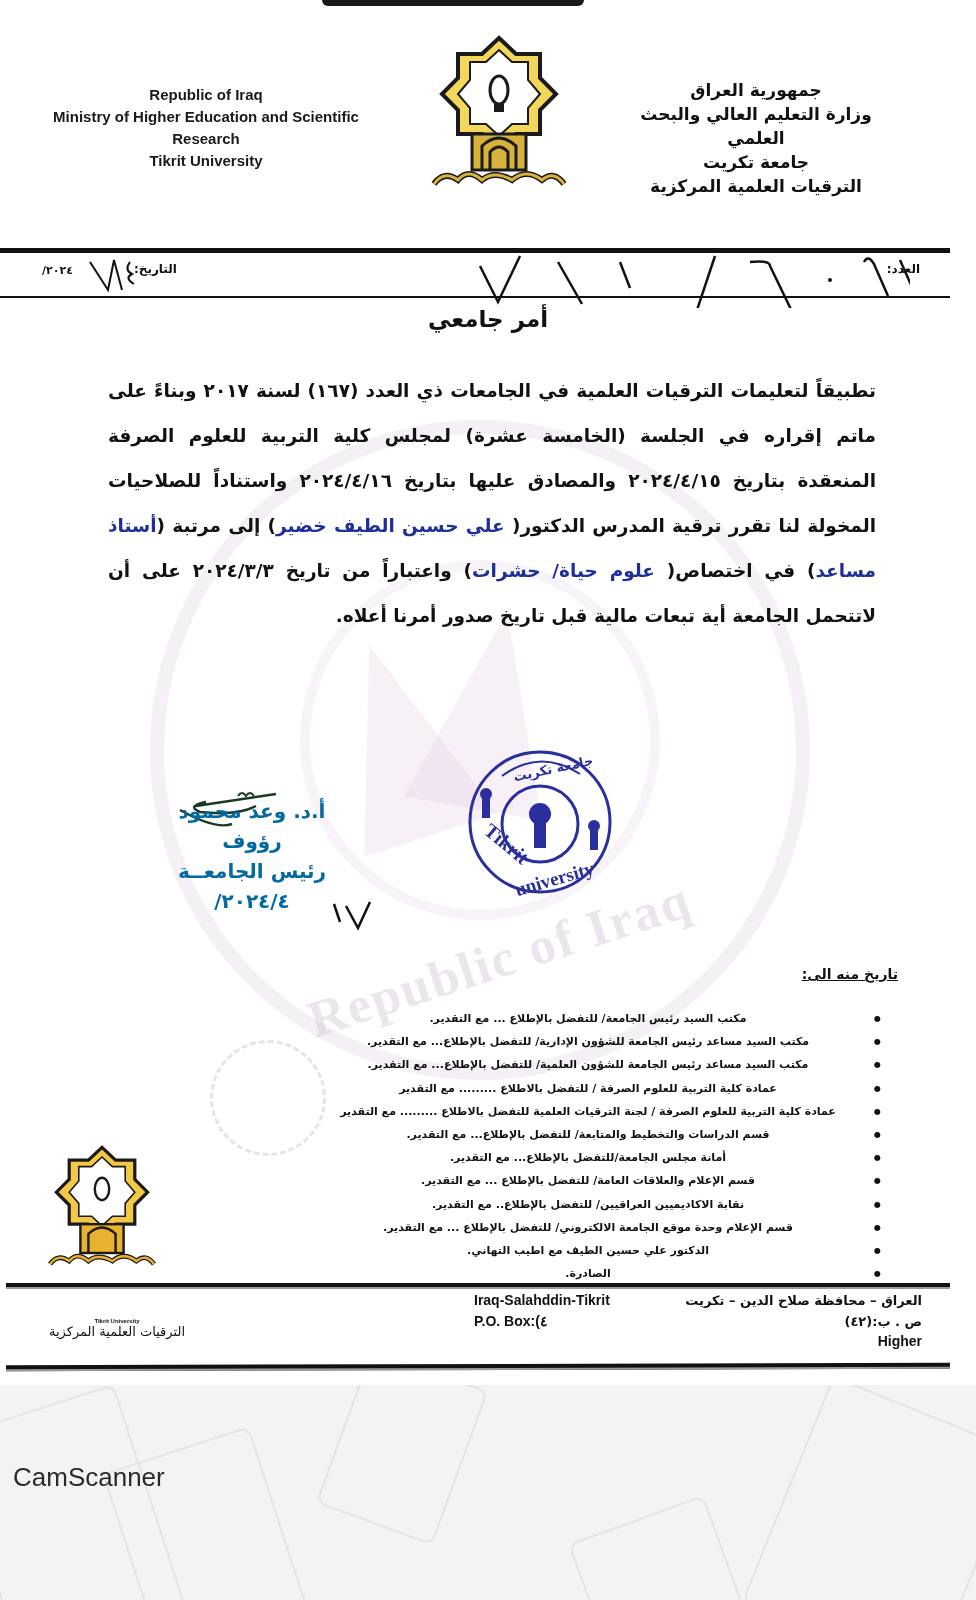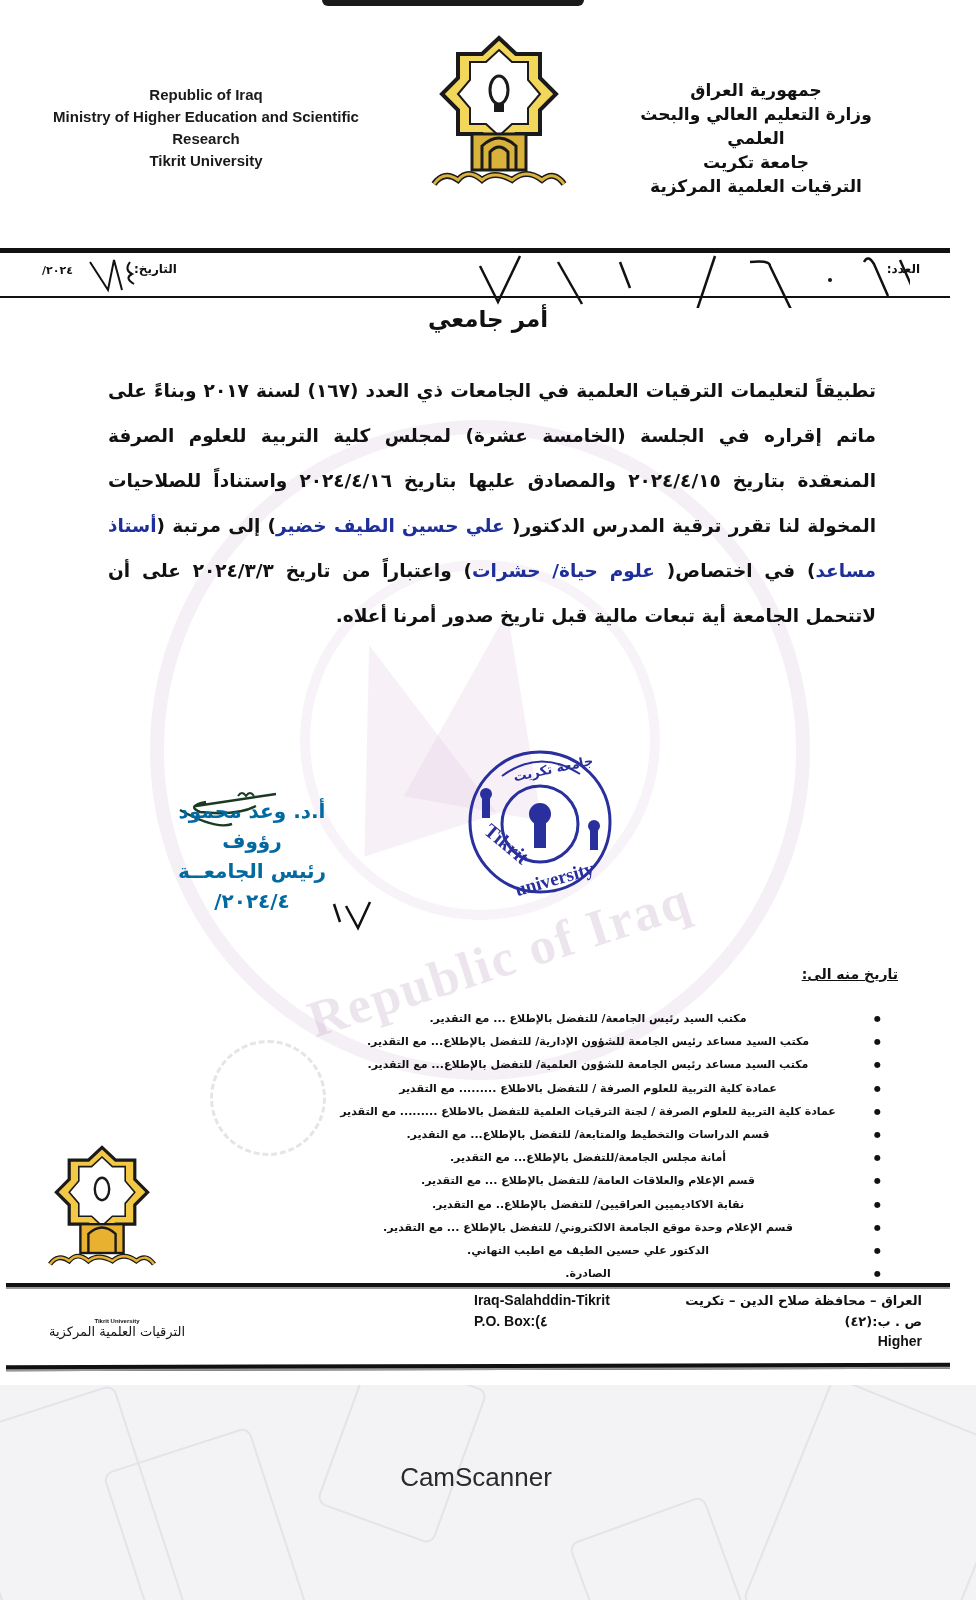--- a/index.html
+++ b/index.html
@@ -42,21 +42,21 @@
   .footer-rule2 { position:absolute; left:6px; top:1364px; width:944px; height:4px; background:#111; border-bottom:2px solid #999; transform:rotate(-0.15deg); }
   .foot-ar-addr { position:absolute; right:54px; top:1290px; direction:rtl; font:bold 13px "DejaVu Sans", sans-serif; color:#111; line-height:21px; text-align:right; }
   .foot-en-addr { position:absolute; left:474px; top:1290px; width:154px; text-align:left; font:bold 14px "Liberation Sans", sans-serif; color:#111; line-height:21px; }
   .foot-asrar { position:absolute; right:54px; top:1333px; font:bold 14px "Liberation Sans", sans-serif; color:#111; }
   .foot-left { position:absolute; left:44px; top:1318px; direction:rtl; text-align:center; width:146px; }
   .foot-left .small { font:bold 6px "Liberation Sans", sans-serif; color:#111; display:block; }
   .foot-left .big { font:13px "DejaVu Sans", sans-serif; color:#111; display:block; }
 
   .app-area { position:absolute; left:0; top:1385px; width:976px; height:215px; background:#f3f3f5; overflow:hidden; }
   .app-bg-shape { position:absolute; border:2px solid #e3e3e8; border-radius:10px; }
-  .app-label { position:absolute; left:13px; width:906px; top:77px; text-align:center; font:26px "Liberation Sans", sans-serif; color:#2a2a2a;padding-left:10px; }
+  .app-label { position:absolute; left:3px; width:906px; top:77px; text-align:left; font:26px "Liberation Sans", sans-serif; color:#2a2a2a;padding-left:10px; }
 </style>
 </head>
 <body>
 
 <div class="page">
   <div class="top-tab"></div>
 
   <div class="watermark"></div>
   <div class="watermark-inner"></div>
   <div class="wm-tri" style="left:330px;top:640px;transform:rotate(-18deg);"></div>

